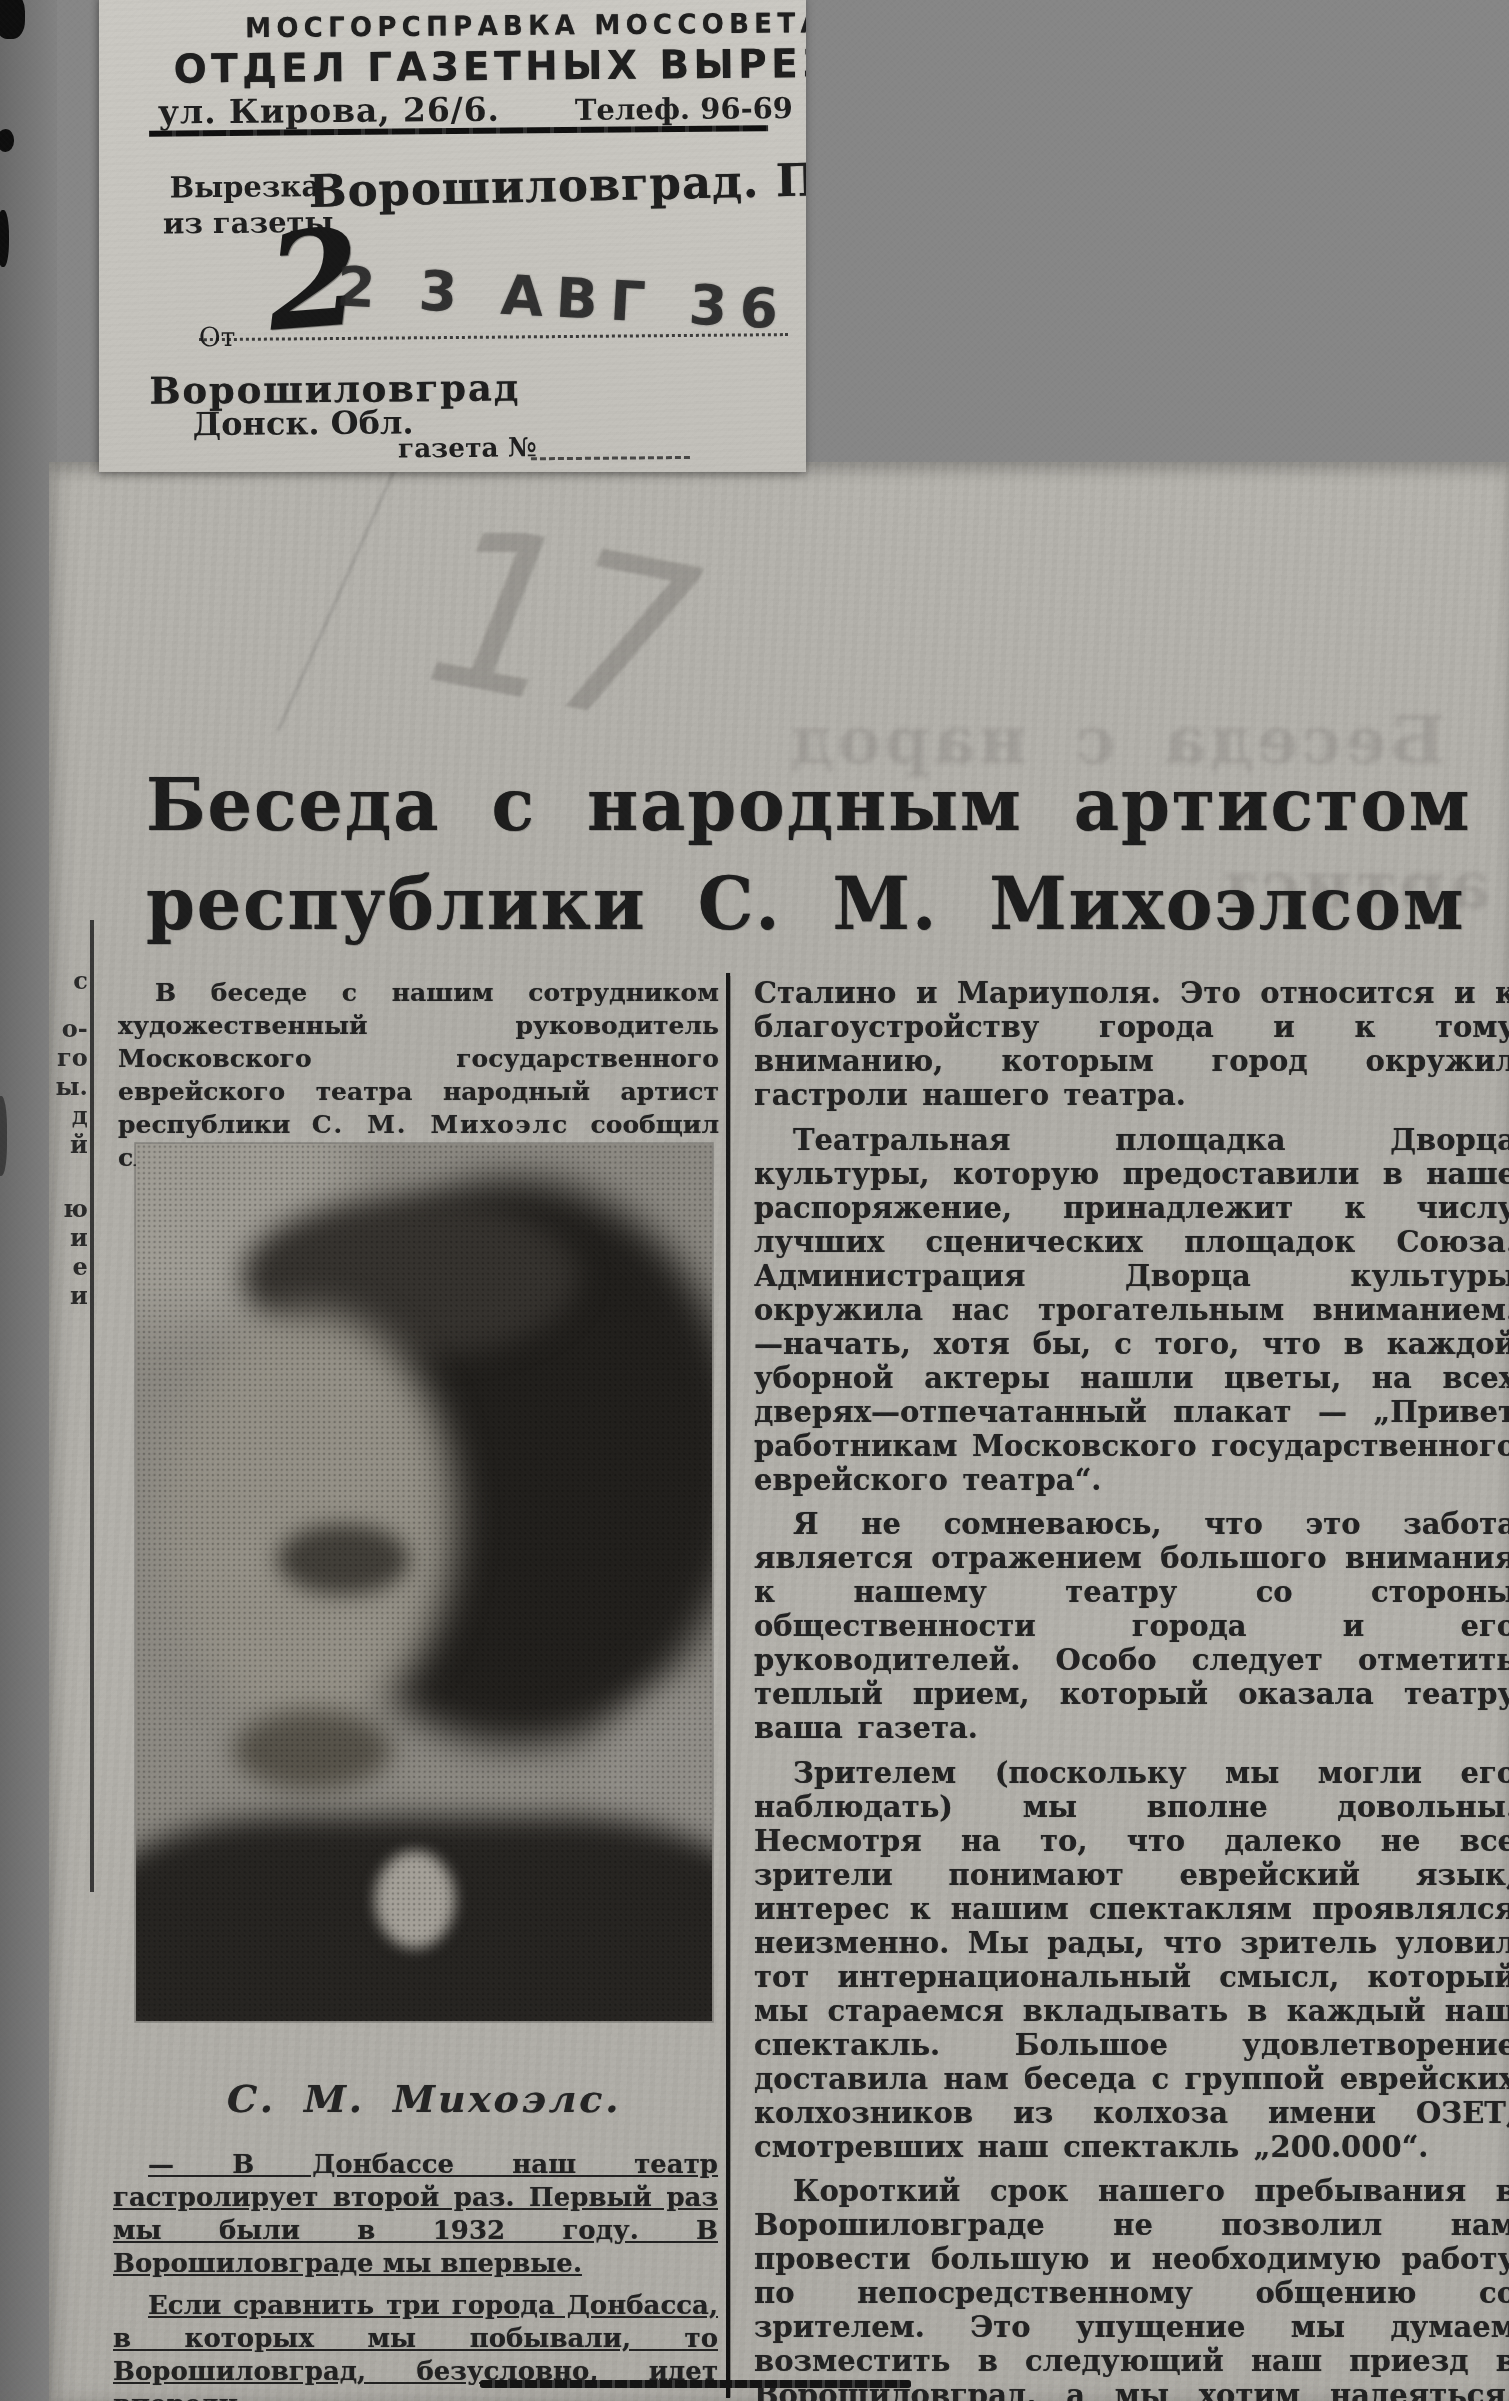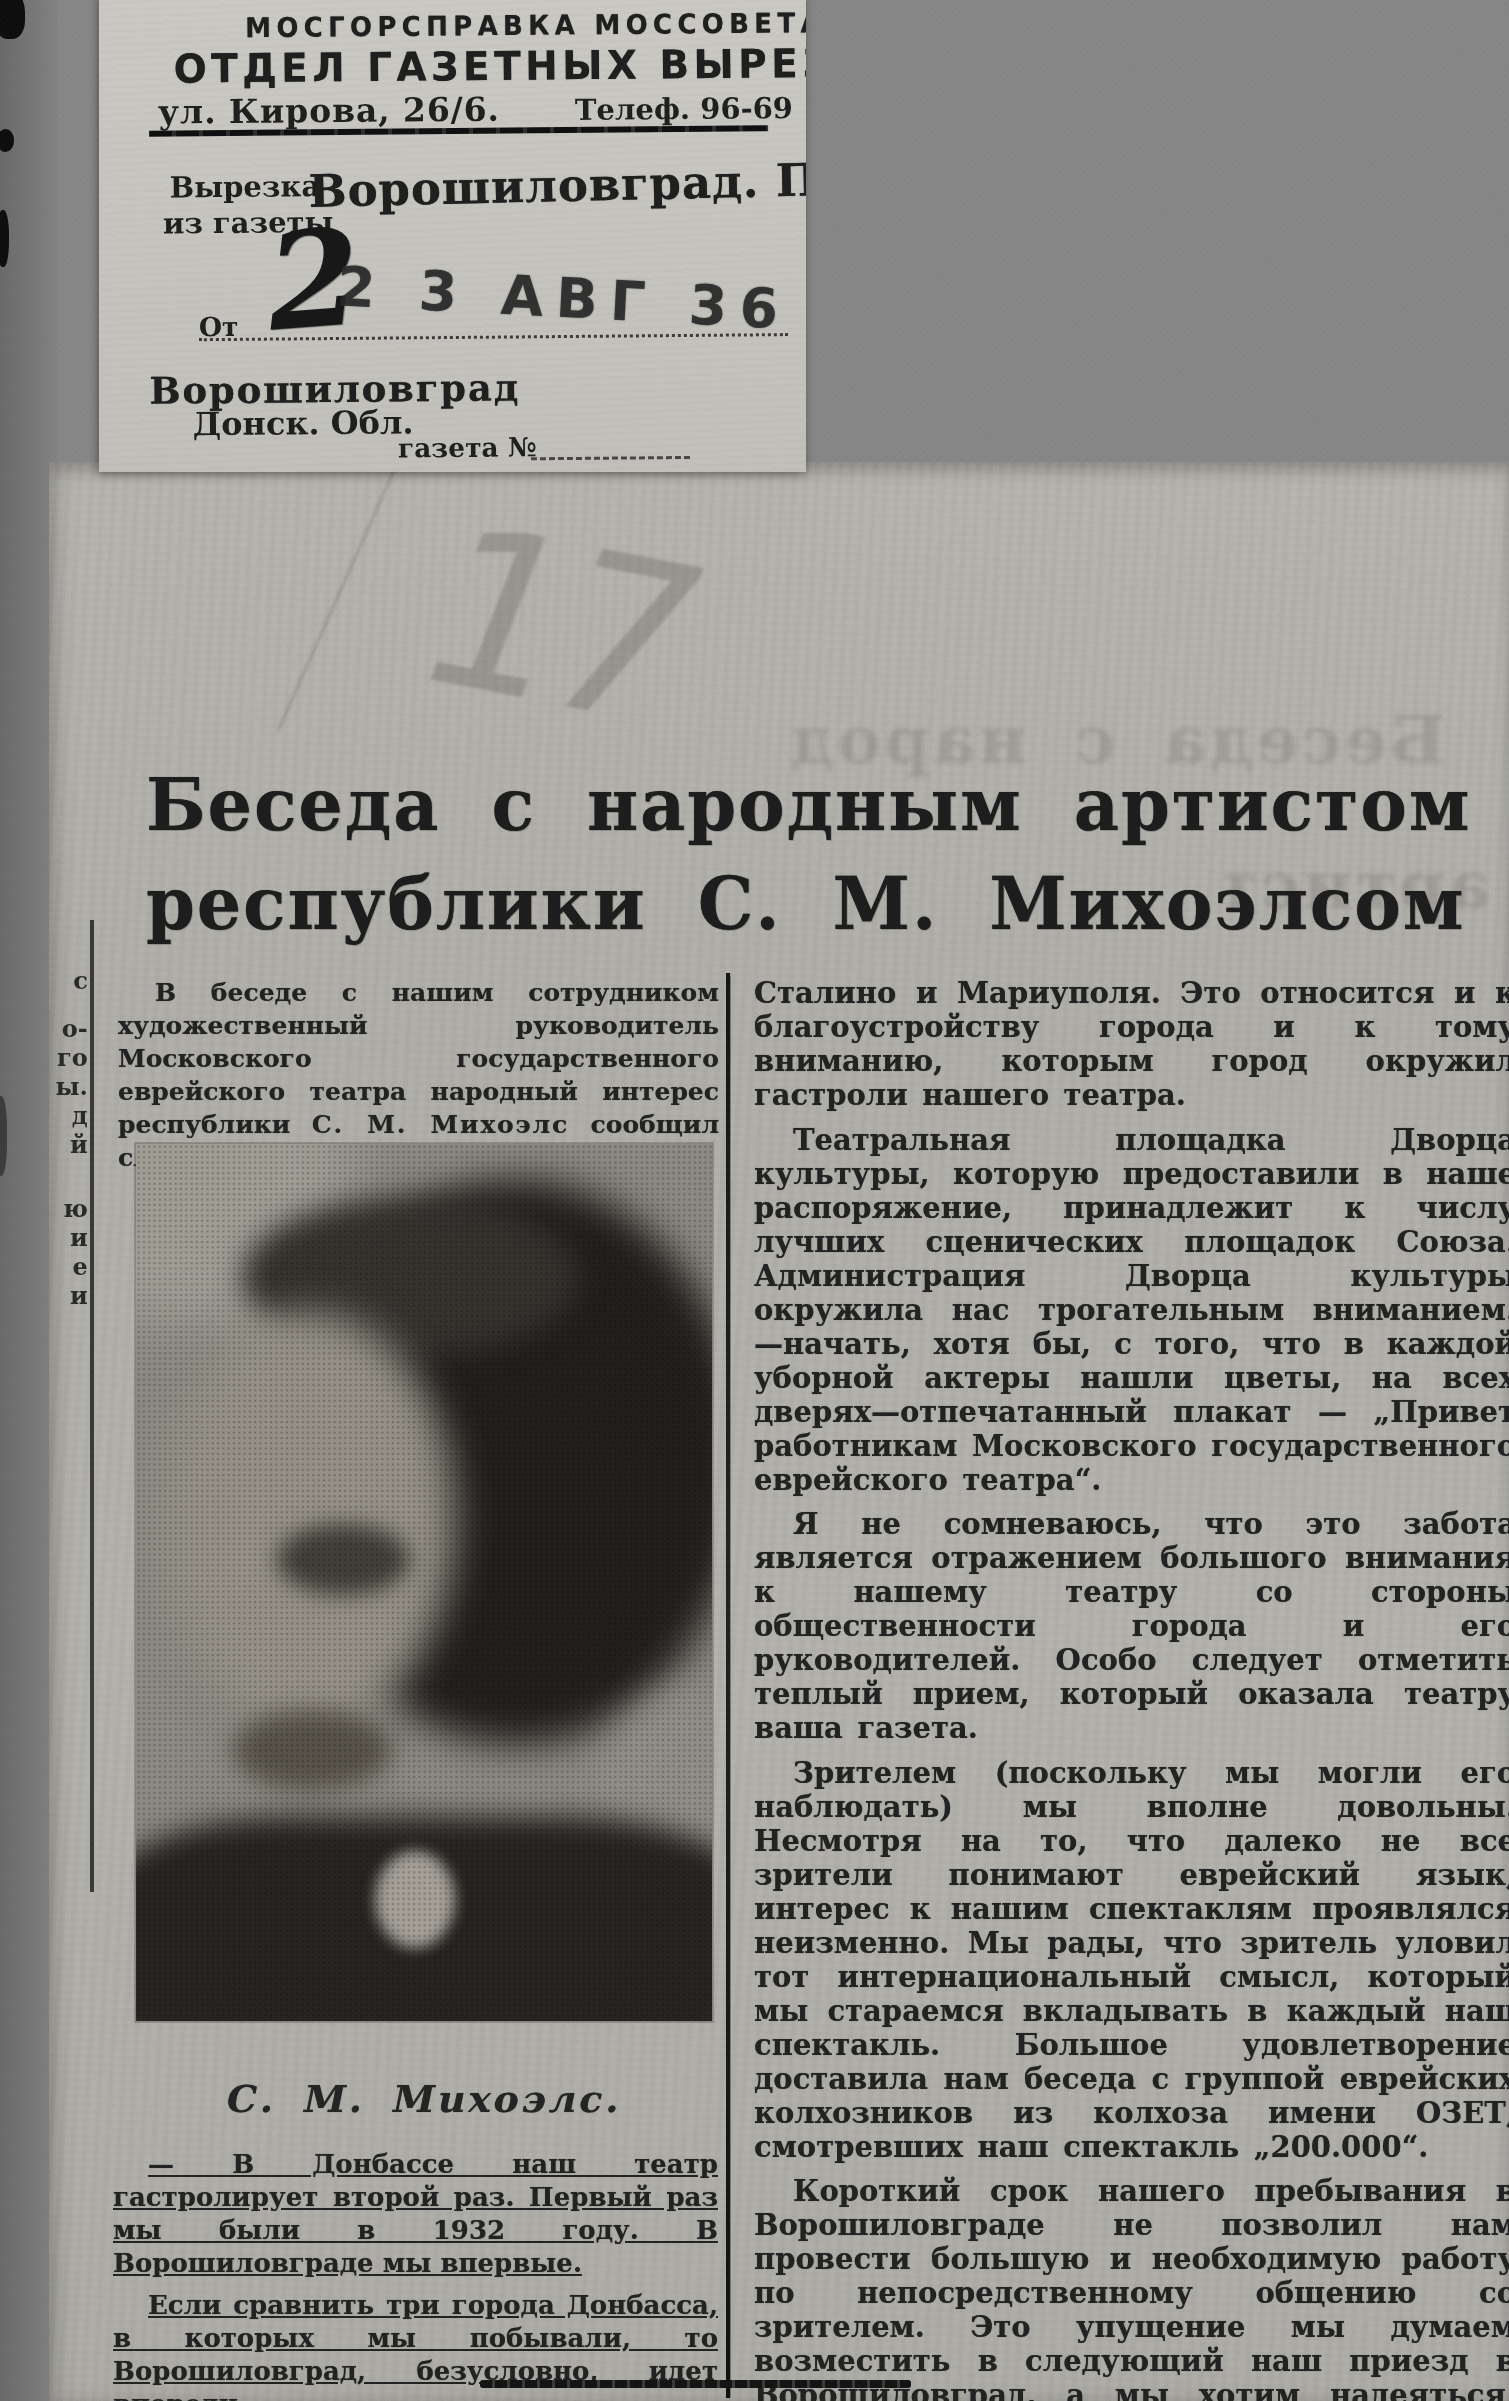--- a/index.html
+++ b/index.html
@@ -115,21 +115,21 @@
       font-size:39px;letter-spacing:4.4px;white-space:nowrap;transform:scaleY(1.02);
       text-shadow:0 0 0.9px rgba(0,0,0,.6);}
   .addr{position:absolute;left:60px;top:95px;font-size:33px;letter-spacing:0.9px;}
   .phone{position:absolute;left:477px;top:99px;font-size:29px;}
   .slip-rule{position:absolute;left:51px;top:133px;width:619px;height:6.2px;
       background:repeating-linear-gradient(90deg,#101010 0 23px,#2e2e2e 23px 27px);}
   .cut1{position:absolute;left:71px;top:173px;font-size:29px;}
   .cut2{position:absolute;left:64px;top:209px;font-size:29px;}
   .papername{position:absolute;left:210px;top:164px;font-size:45px;letter-spacing:0.9px;
       transform:rotate(-0.8deg);text-shadow:0 0 0.9px rgba(0,0,0,.7);white-space:nowrap;}
-  .ot{position:absolute;left:99px;top:314px;font-size:26.5px;font-weight:bold;}
+  .ot{position:absolute;left:99px;top:324px;font-size:26.5px;font-weight:normal;}
   .hand2{position:absolute;left:168px;top:217px;font-size:133px;font-style:italic;
       font-weight:bold;color:#181818;transform:rotate(-4deg);line-height:1;
       text-shadow:0.9px 0.9px 0.9px rgba(0,0,0,.4);}
   .stamp{position:absolute;left:237px;top:272px;font-family:"DejaVu Sans",sans-serif;
       font-size:55px;font-weight:bold;letter-spacing:12.4px;color:rgba(40,40,40,.88);
       transform:rotate(3.5deg);white-space:nowrap;text-shadow:0 0 1.8px rgba(40,40,40,.5);}
   .dotline{position:absolute;left:99px;top:341px;width:589px;height:0;
       border-bottom:3.5px dotted rgba(25,25,25,.8);}
   .city{position:absolute;left:49px;top:371px;font-size:37px;letter-spacing:1.8px;
       text-shadow:0 0 0.9px rgba(0,0,0,.6);}
@@ -173,21 +173,21 @@
       <span>ы.</span>
       <span>д</span>
       <span>й</span>
       <span>ю</span>
       <span>и</span>
       <span>е</span>
       <span>и</span>
     </div>
 
     <div class="leftcol">
-      <p class="par"><span>В беседе с нашим сотрудником художественный руководитель Московского государственного еврейского театра народный интерес республики </span><span style="font-weight:bold;letter-spacing:1.8px;">С. М. Михоэлс</span><span> сообщил следующее:</span></p>
+      <p class="par"><span>В беседе с нашим сотрудником художественный руководитель Московского государственного еврейского театра народный артист республики </span><span style="font-weight:bold;letter-spacing:1.8px;">С. М. Михоэлс</span><span> сообщил следующее:</span></p>
     </div>
 
     <div class="photo">
       <div class="ph ph-bgl"></div>
       <div class="ph ph-hair"></div>
       <div class="ph ph-cap"></div>
       <div class="ph ph-face"></div>
       <div class="ph ph-brow"></div>
       <div class="ph ph-mouth"></div>
       <div class="ph ph-cornerlight"></div>

